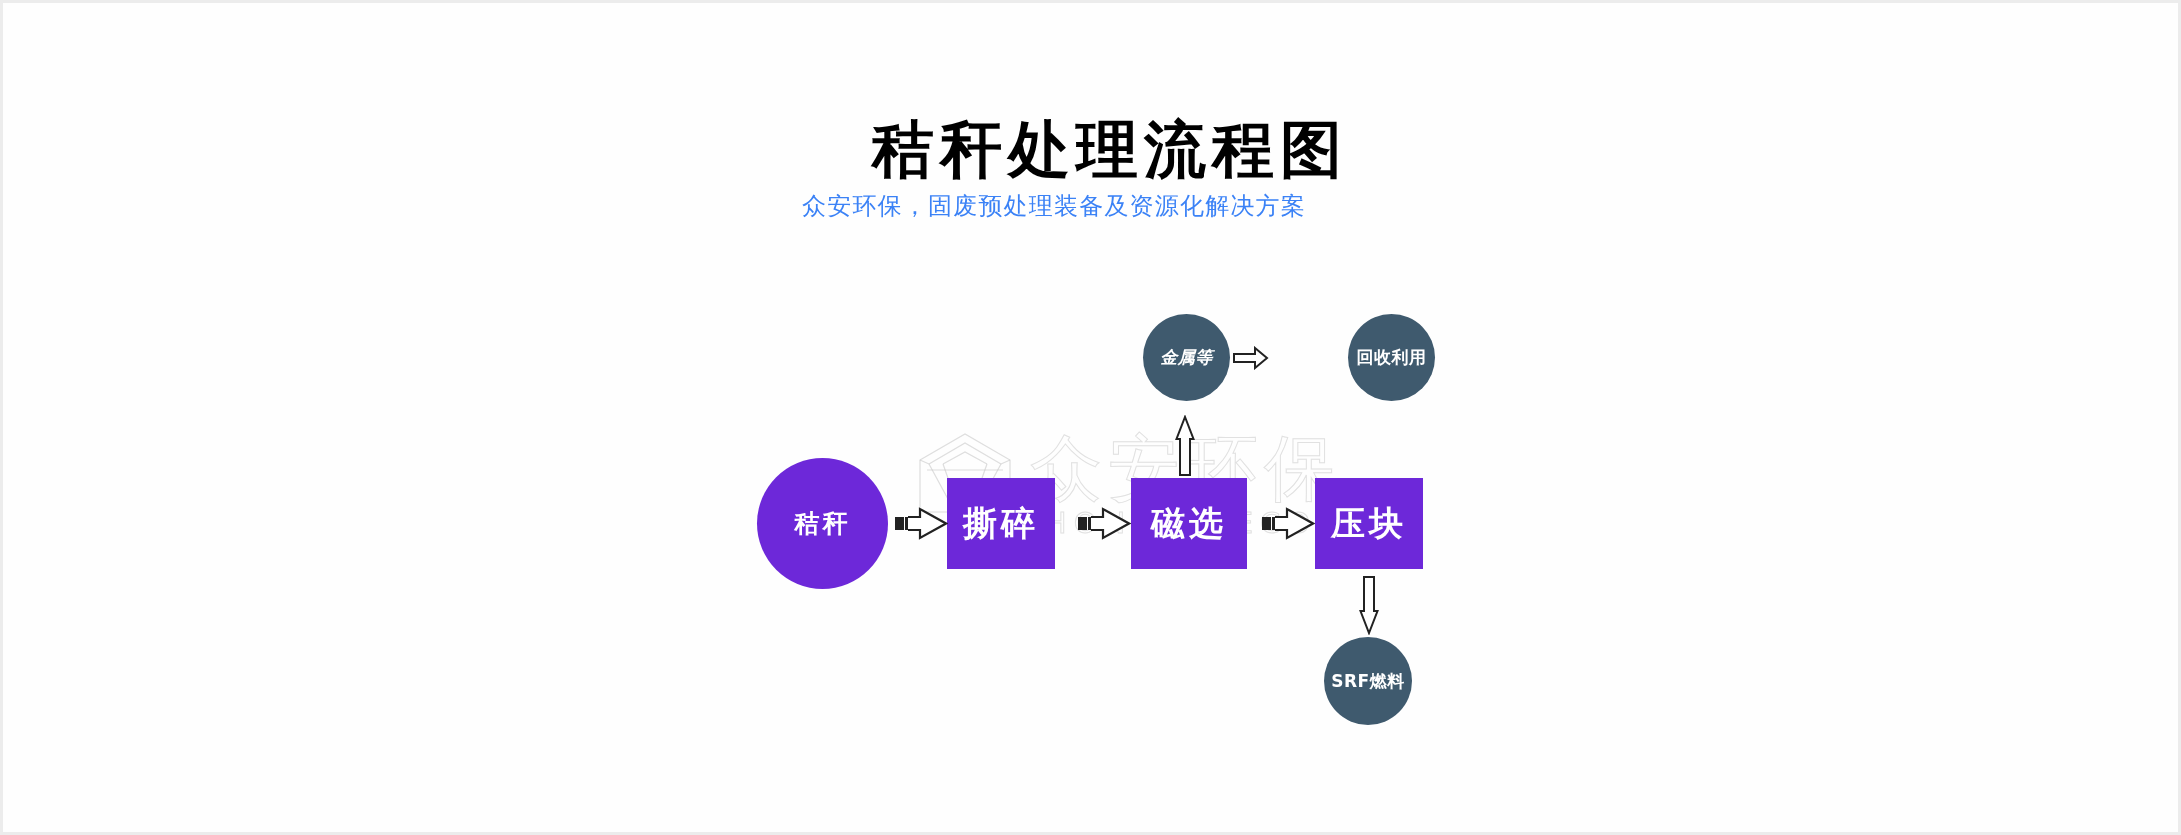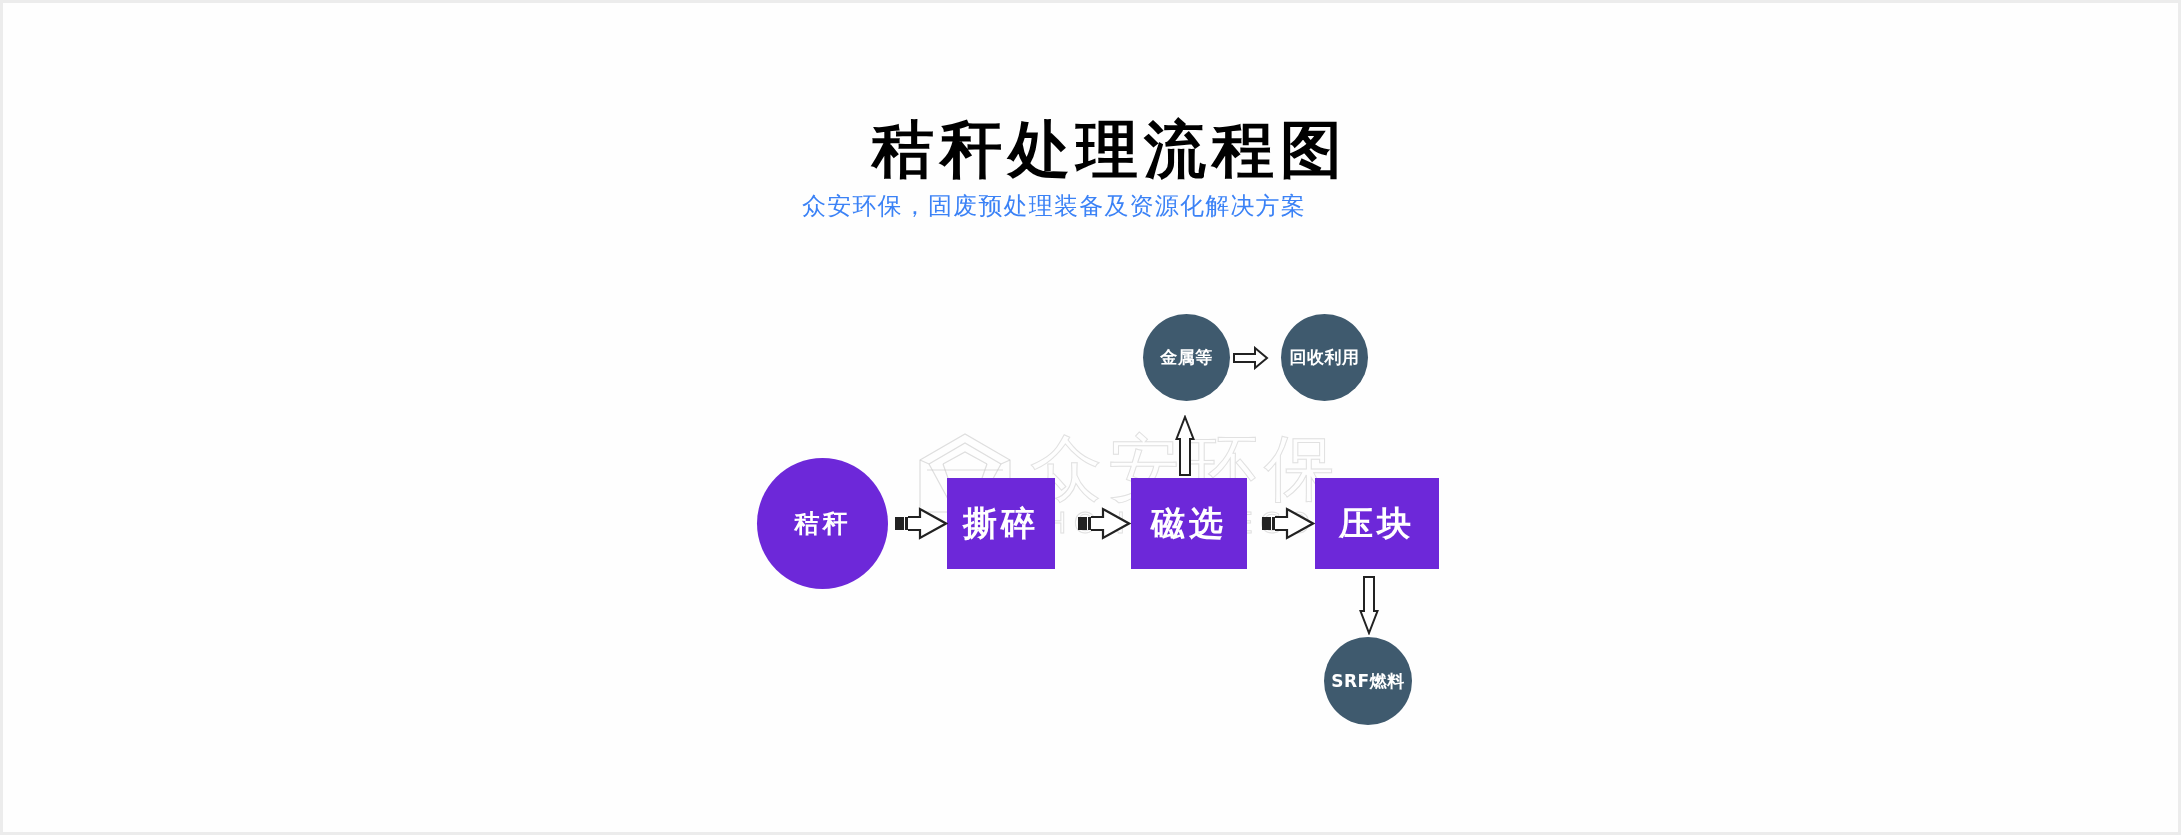--- a/index.html
+++ b/index.html
@@ -65,28 +65,28 @@
 <div class="node circle red mid" style="left:757px;top:458px;width:131px;height:131px;">
   <span>秸秆</span>
 </div>
 
 <div class="node red big" style="left:947px;top:478px;width:108px;height:91px;">
   <span>撕碎</span>
 </div>
 <div class="node red big" style="left:1131px;top:478px;width:116px;height:91px;">
   <span>磁选</span>
 </div>
-<div class="node red big" style="left:1315px;top:478px;width:124px;height:91px;">
+<div class="node red big" style="left:1315px;top:478px;width:108px;height:91px;">
   <span>压块</span>
 </div>
 
-<div class="node circle blue small" style="left:1143px;top:314px;width:87px;height:87px;">
+<div class="node circle blue small" style="left:1143px;top:314px;width:87px;height:87px;font-style:italic;">
   <span>金属等</span>
 </div>
-<div class="node circle blue small" style="left:1281px;top:314px;width:87px;height:87px;">
+<div class="node circle blue small" style="left:1348px;top:314px;width:87px;height:87px;">
   <span>回收利用</span>
 </div>
 <div class="node circle blue small" style="left:1324px;top:637px;width:88px;height:88px;">
   <span>SRF燃料</span>
 </div>
 
 <svg class="arrow" style="left:894px;top:507px;" width="54" height="33" viewBox="0 0 54 33">
   <rect x="1" y="10" width="9" height="13" fill="#222"></rect>
   <rect x="11" y="10" width="3" height="13" fill="#222"></rect>
   <path d="M14 10 L26 10 L26 2 L52 16.5 L26 31 L26 23 L14 23" fill="#fff" stroke="#222" stroke-width="2.2" stroke-linejoin="miter"></path>

